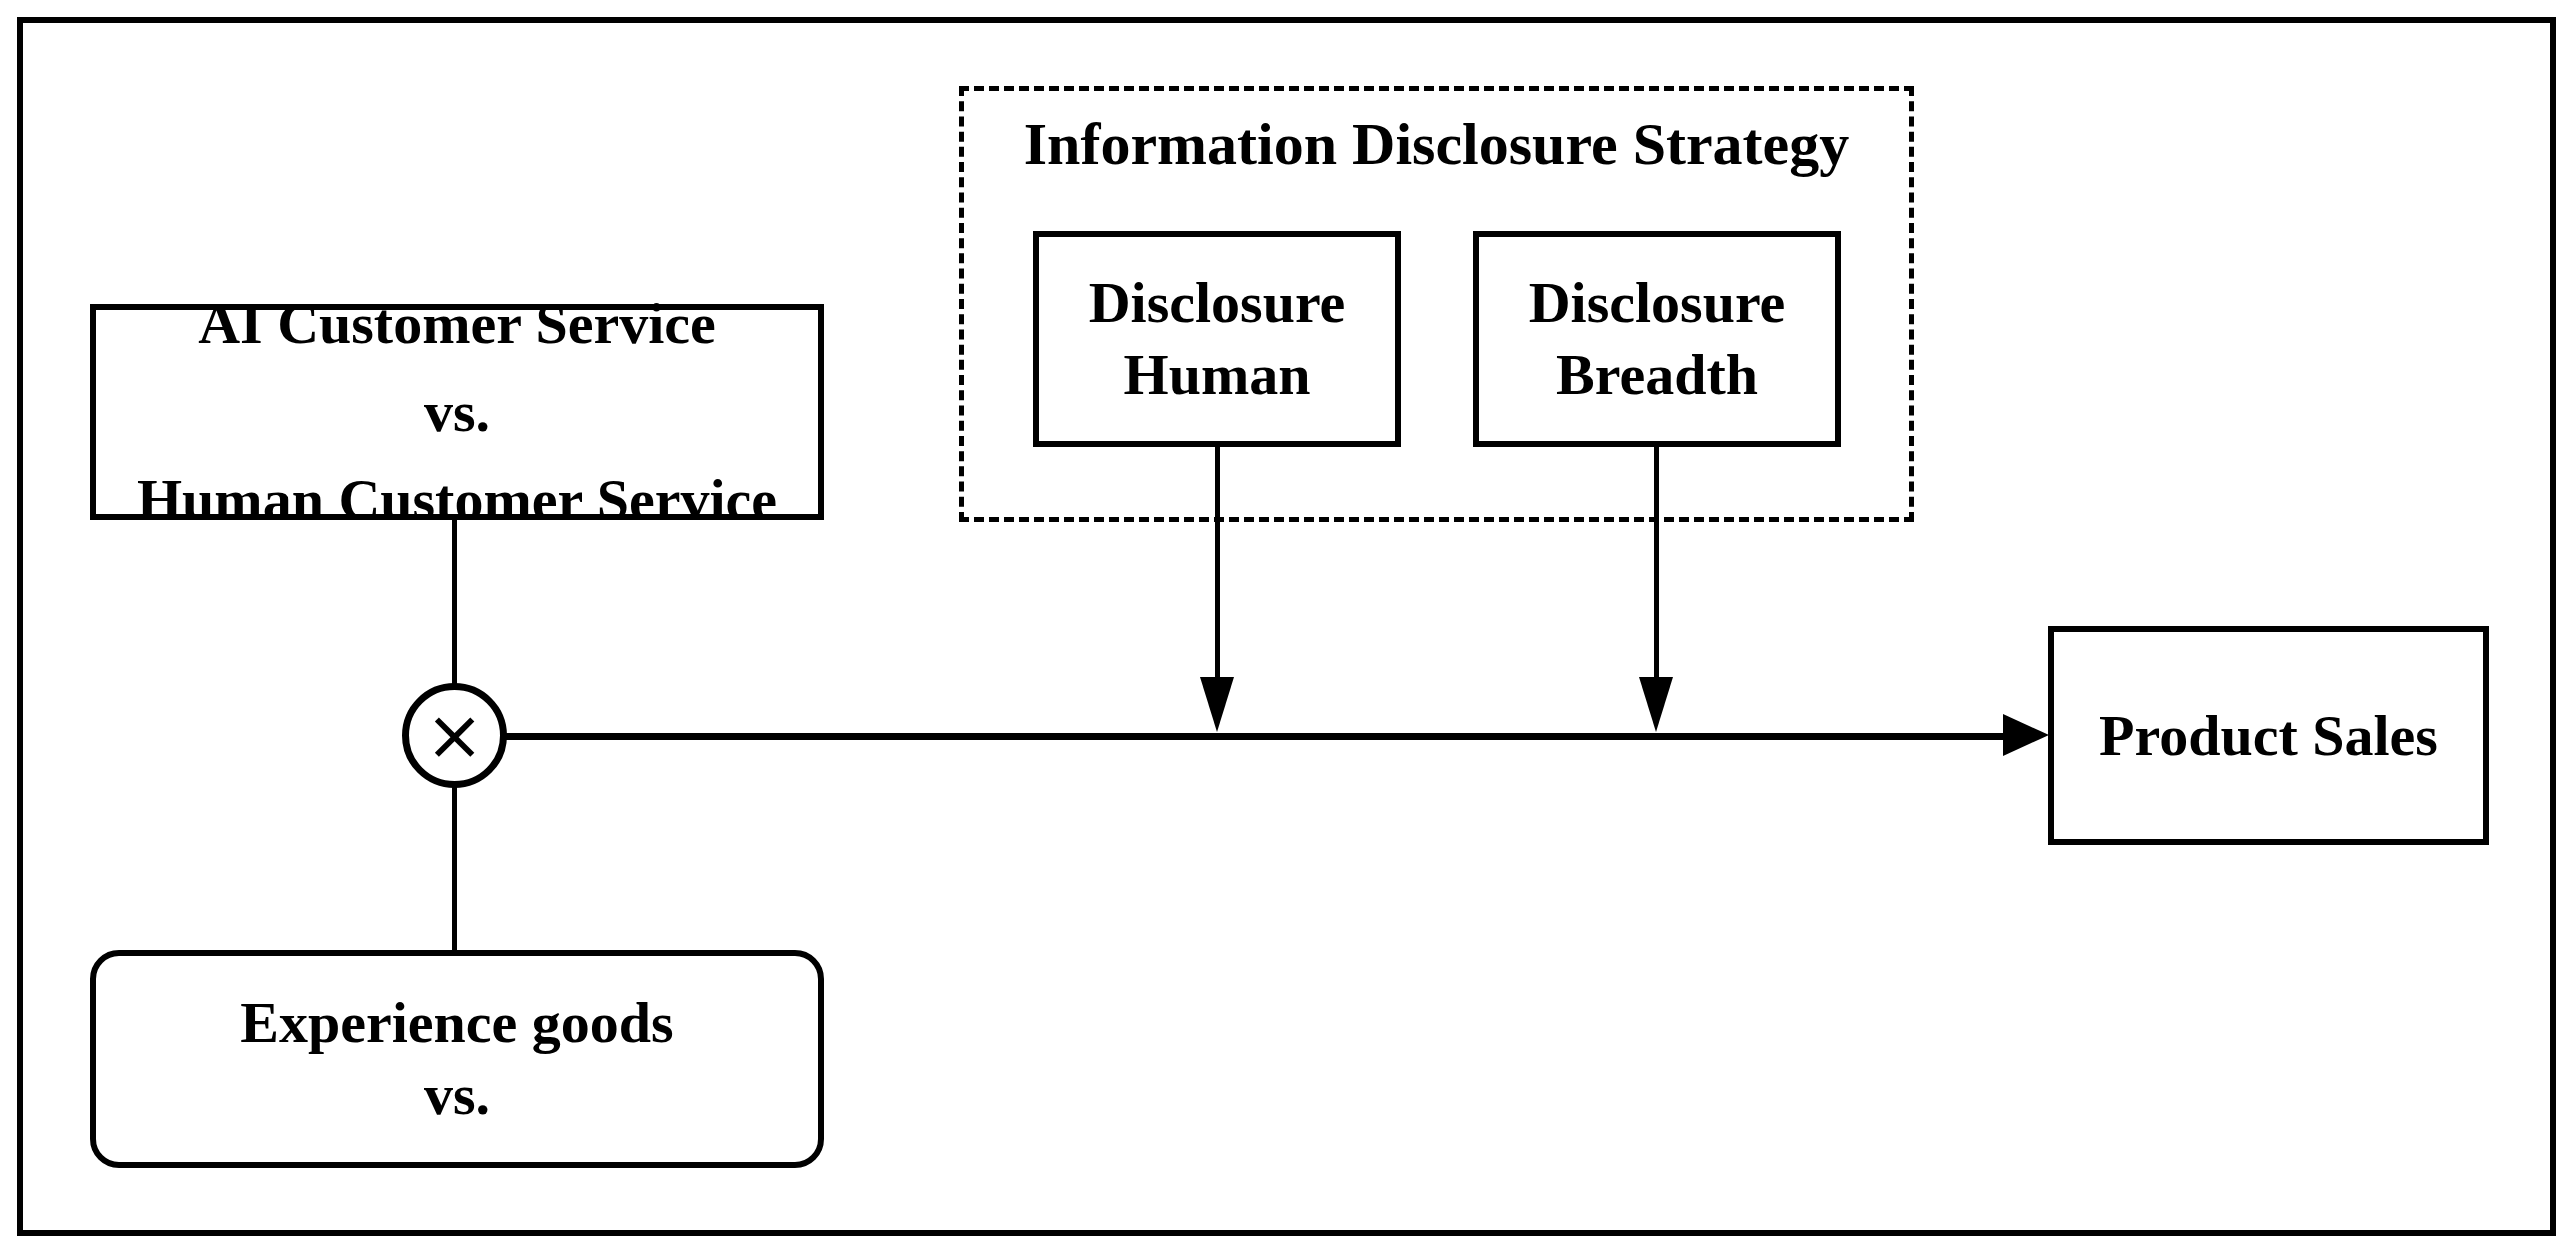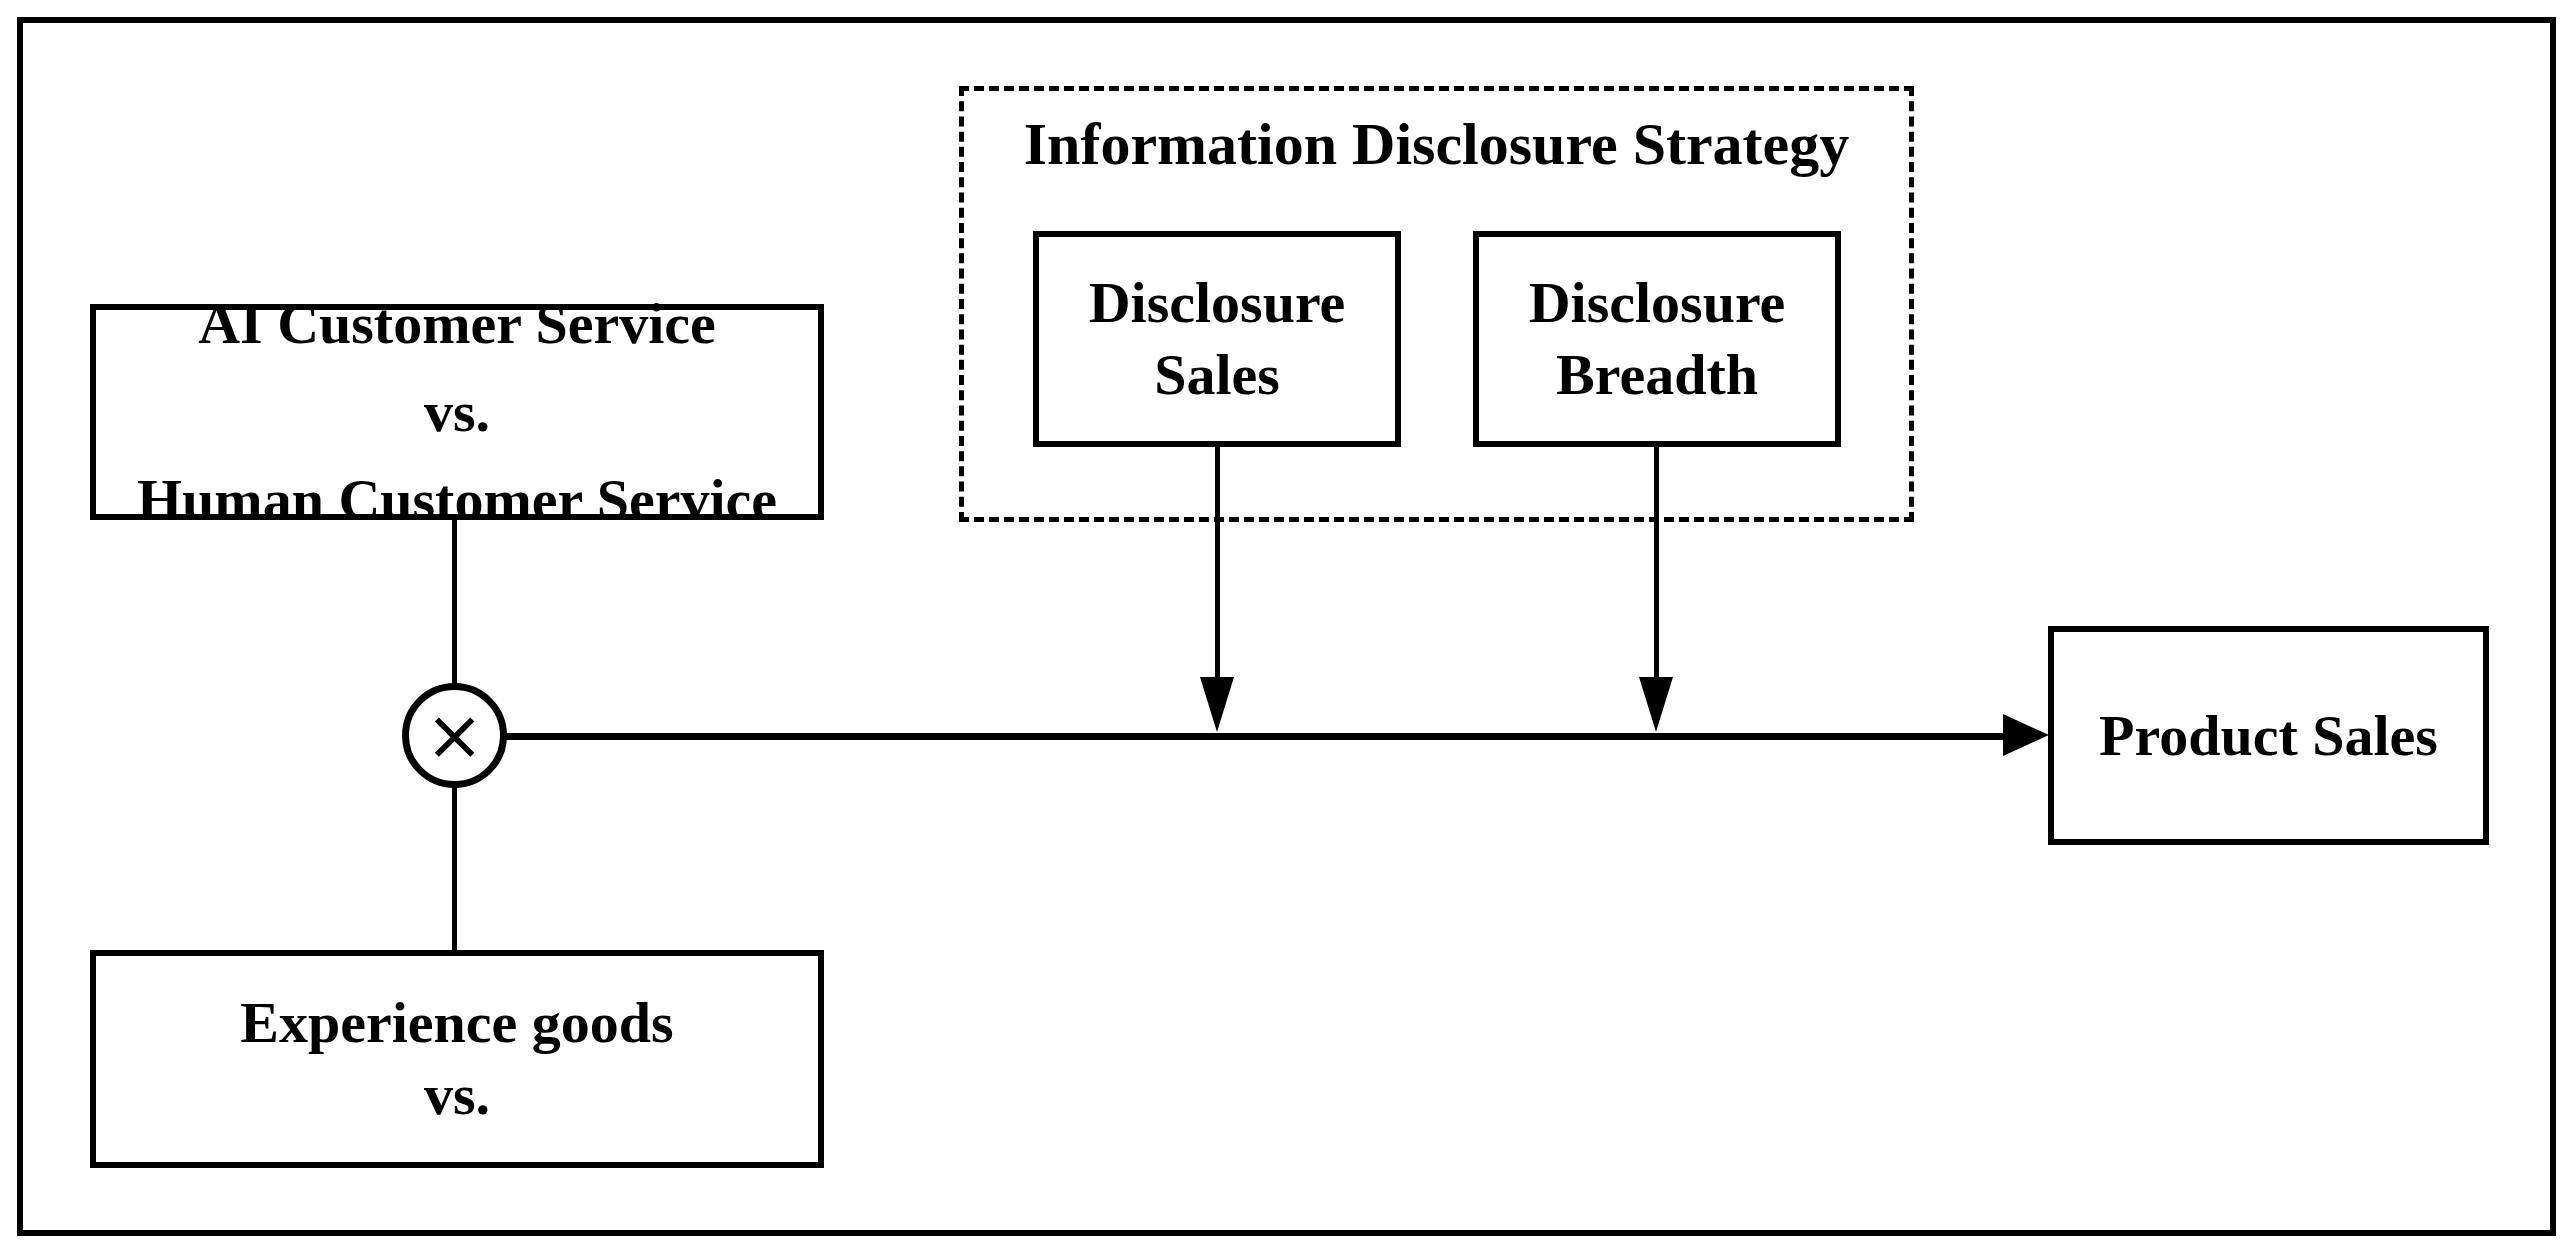--- a/index.html
+++ b/index.html
@@ -46,32 +46,32 @@
 <div class="canvas">
 
   <div class="abs frame" style="left:17px;top:17px;width:2539px;height:1219px;"></div>
 
   <div class="abs solidbox" style="left:90px;top:304px;width:734px;height:216px;gap:16px;">
     <div>AI Customer Service</div>
     <div>vs.</div>
     <div>Human Customer Service</div>
   </div>
 
-  <div class="abs solidbox" style="left:90px;top:950px;width:734px;height:218px;">
+  <div class="abs solidbox" style="left:90px;top:950px;width:734px;height:218px;border-radius:29px;">
     <div>Experience goods</div>
     <div>vs.</div>
   </div>
 
   <div class="abs dashedbox" style="left:959px;top:86px;width:955px;height:436px;">
     <div class="groupTitle">Information Disclosure Strategy</div>
   </div>
 
   <div class="abs solidbox" style="left:1033px;top:231px;width:368px;height:216px;">
     <div>Disclosure</div>
-    <div>Sales</div>
+    <div>Human</div>
   </div>
 
   <div class="abs solidbox" style="left:1473px;top:231px;width:368px;height:216px;">
     <div>Disclosure</div>
     <div>Breadth</div>
   </div>
 
   <div class="abs solidbox" style="left:2048px;top:626px;width:441px;height:219px;">
     <div>Product Sales</div>
   </div>

